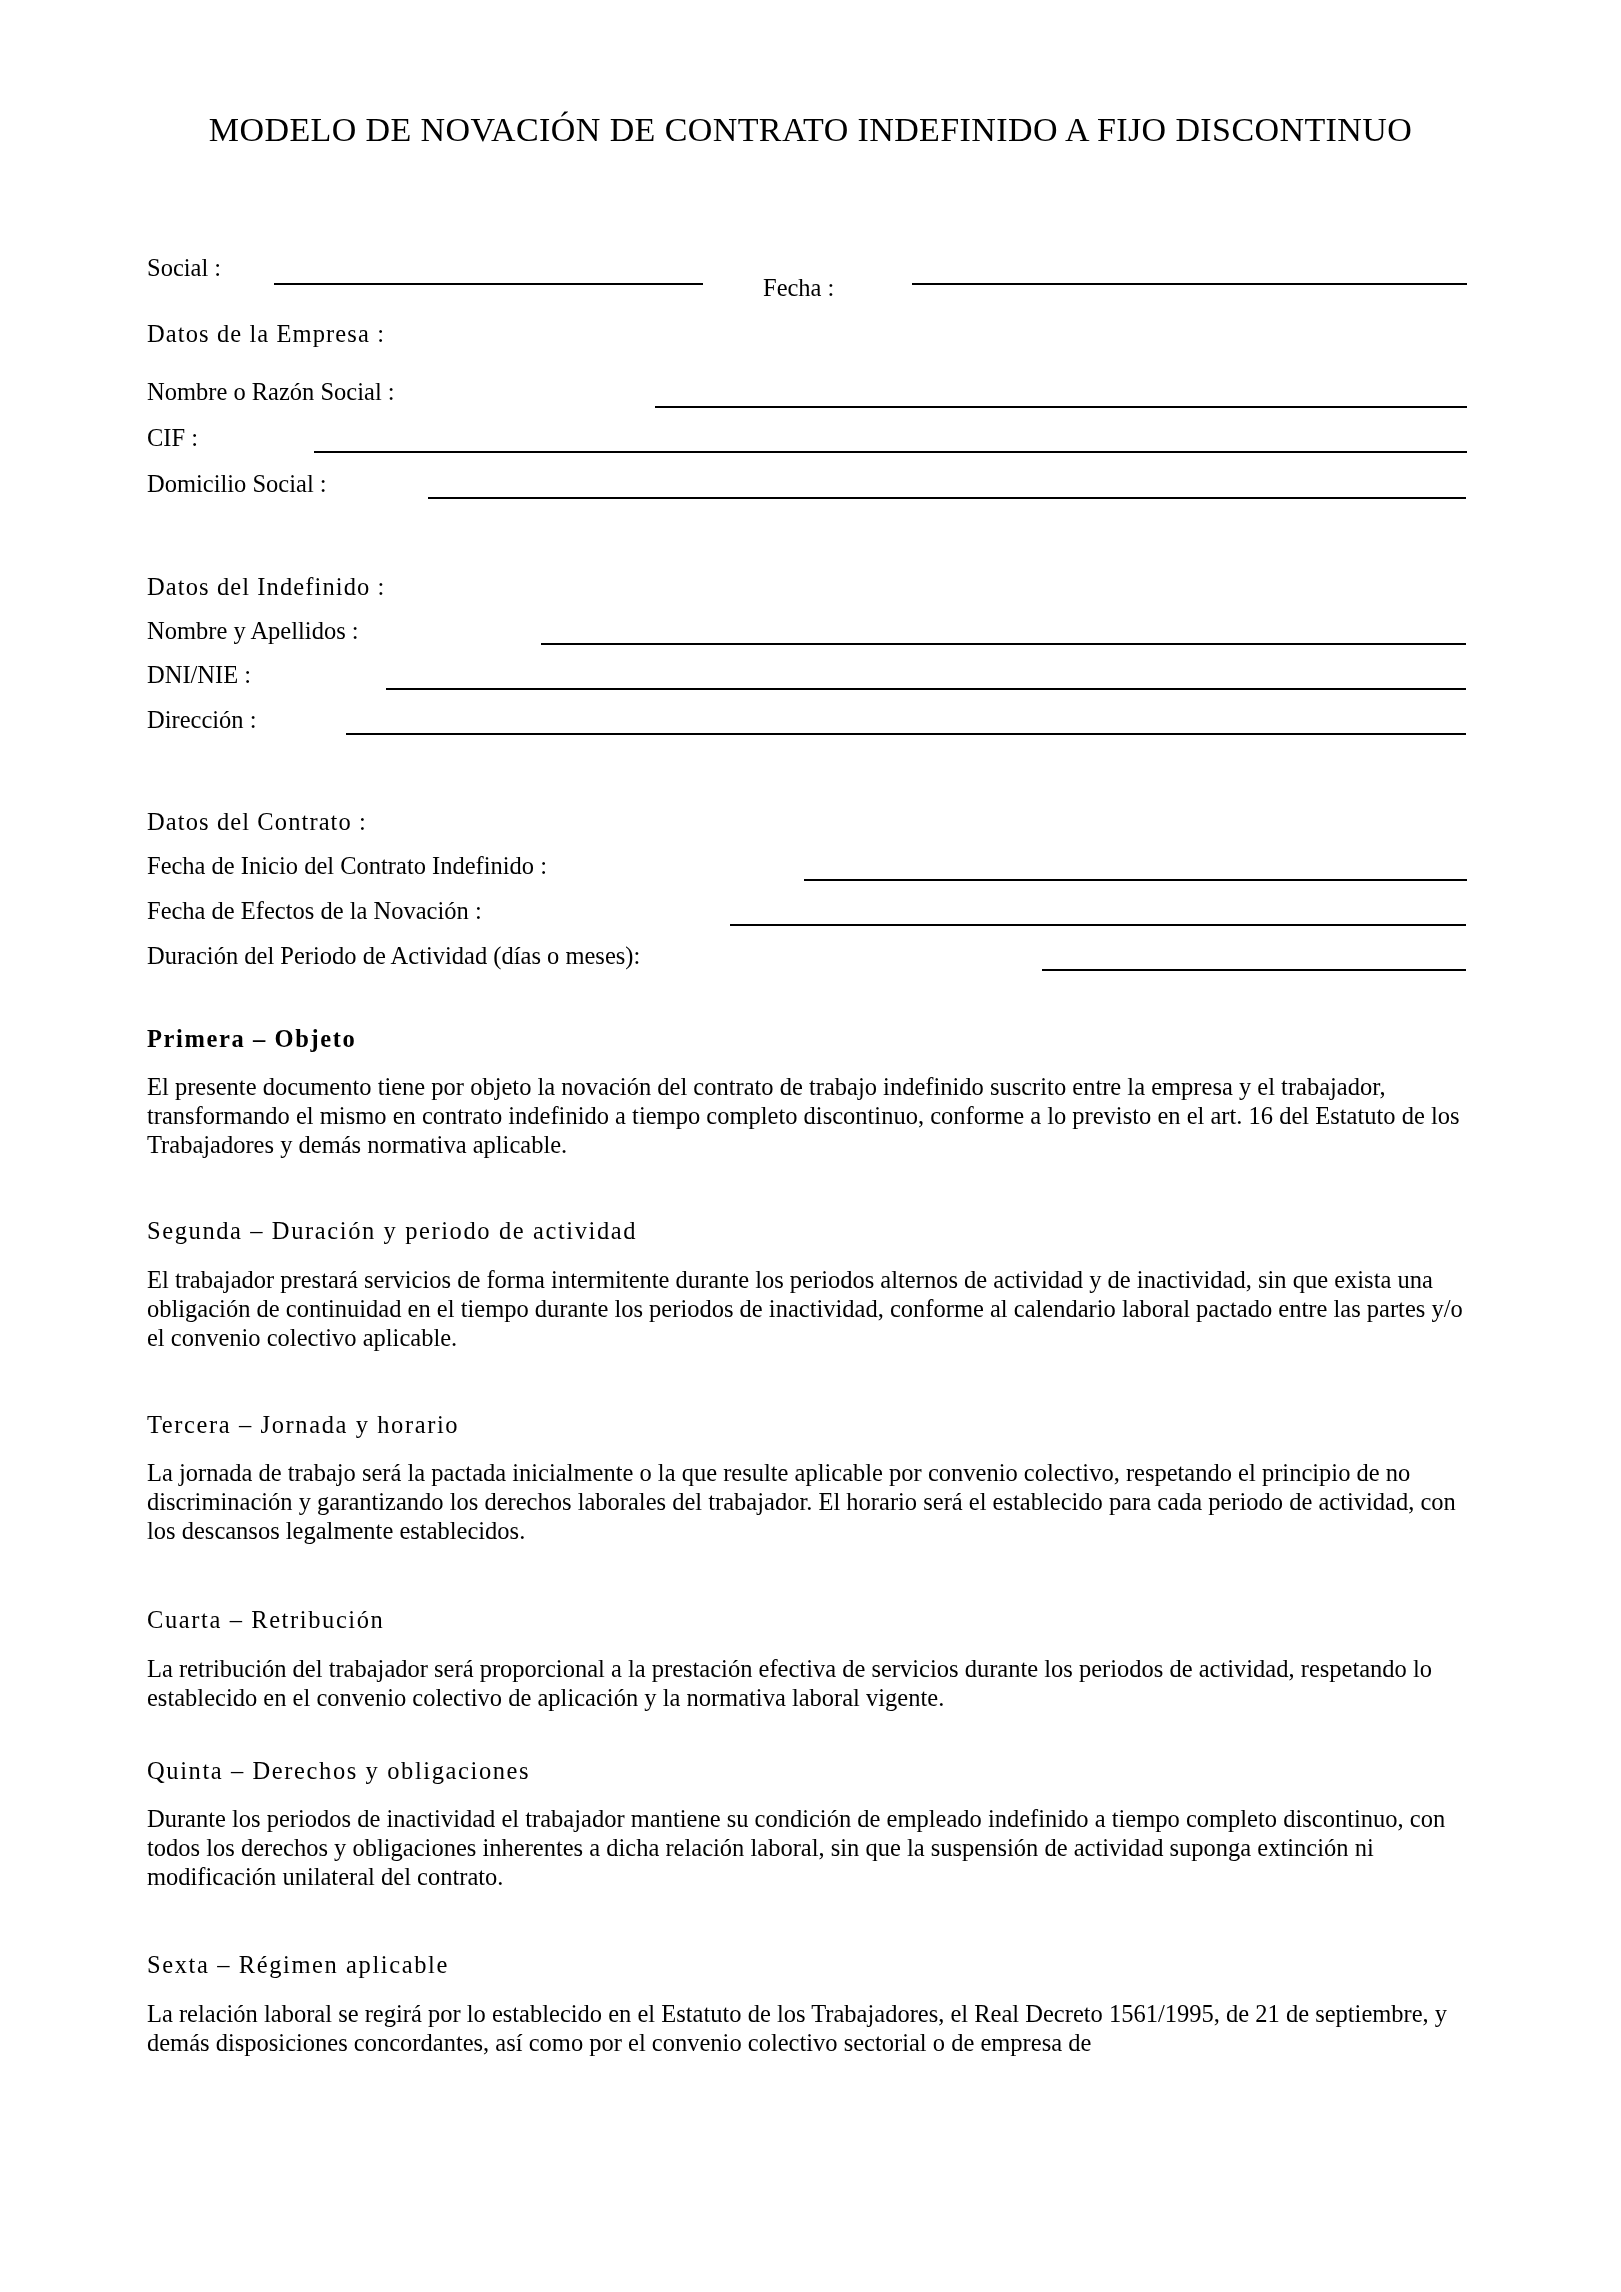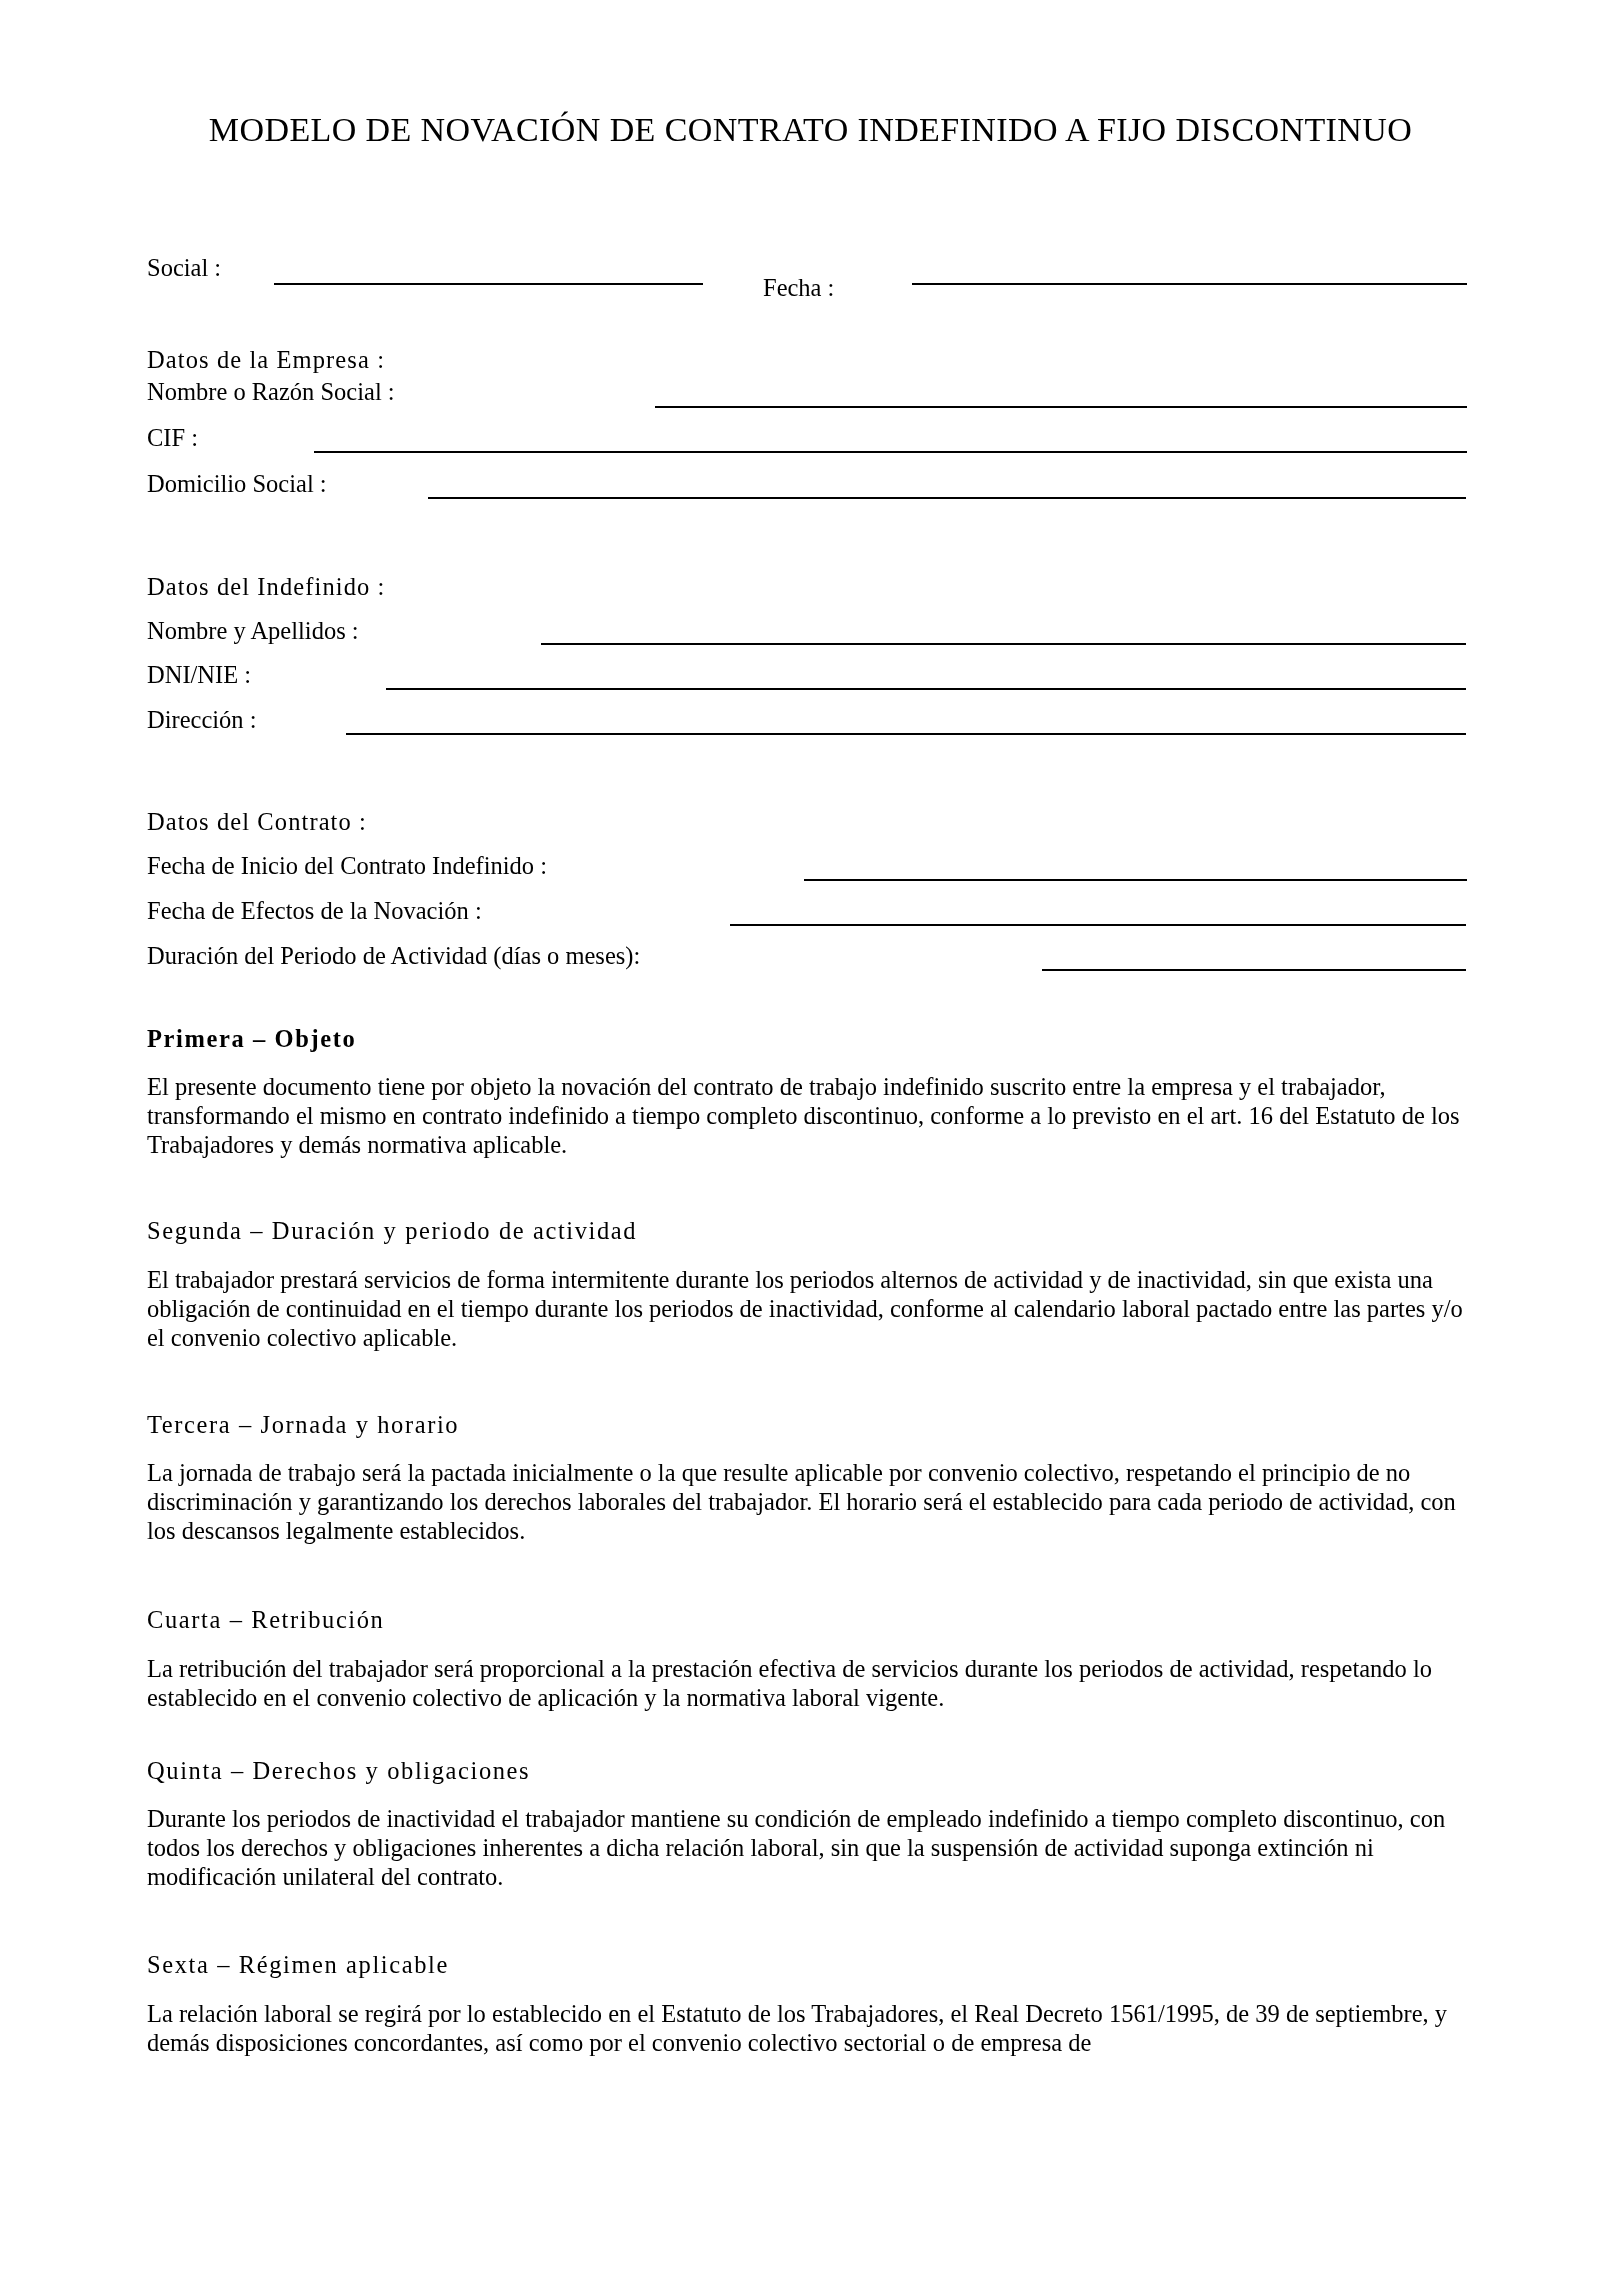--- a/index.html
+++ b/index.html
@@ -82,21 +82,21 @@
   <div class="field-row" style="top:248px; left:147px;">
     <span class="field-label">Social :</span>
   </div>
   <div class="rule" style="top:283px; left:274px; width:429px;"></div>
 
   <div class="field-row" style="top:248px; left:763px;margin-top:20px;">
     <span class="field-label">Fecha :</span>
   </div>
   <div class="rule" style="top:283px; left:912px; width:555px;"></div>
 
-  <div class="field-row" style="top:340px;">
+  <div class="field-row" style="top:314px;">
     <span class="field-label section-label">Datos de la Empresa :</span>
   </div>
 
   <div class="field-row" style="top:372px;">
     <span class="field-label">Nombre o Razón Social :</span>
   </div>
   <div class="rule" style="top:406px; left:655px; width:812px;"></div>
 
   <div class="field-row" style="top:418px;">
     <span class="field-label">CIF :</span>
@@ -155,16 +155,16 @@
   <div class="clause-heading" style="top:1408px;">Tercera – Jornada y horario</div>
   <div class="clause-body" style="top:1458px;">La jornada de trabajo será la pactada inicialmente o la que resulte aplicable por convenio colectivo, respetando el principio de no discriminación y garantizando los derechos laborales del trabajador. El horario será el establecido para cada periodo de actividad, con los descansos legalmente establecidos.</div>
 
   <div class="clause-heading" style="top:1603px;">Cuarta – Retribución</div>
   <div class="clause-body" style="top:1654px;">La retribución del trabajador será proporcional a la prestación efectiva de servicios durante los periodos de actividad, respetando lo establecido en el convenio colectivo de aplicación y la normativa laboral vigente.</div>
 
   <div class="clause-heading" style="top:1754px;">Quinta – Derechos y obligaciones</div>
   <div class="clause-body" style="top:1804px;">Durante los periodos de inactividad el trabajador mantiene su condición de empleado indefinido a tiempo completo discontinuo, con todos los derechos y obligaciones inherentes a dicha relación laboral, sin que la suspensión de actividad suponga extinción ni modificación unilateral del contrato.</div>
 
   <div class="clause-heading" style="top:1948px;">Sexta – Régimen aplicable</div>
-  <div class="clause-body" style="top:1999px;">La relación laboral se regirá por lo establecido en el Estatuto de los Trabajadores, el Real Decreto 1561/1995, de 39 de septiembre, y demás disposiciones concordantes, así como por el convenio colectivo sectorial o de empresa de</div>
+  <div class="clause-body" style="top:1999px;">La relación laboral se regirá por lo establecido en el Estatuto de los Trabajadores, el Real Decreto 1561/1995, de 21 de septiembre, y demás disposiciones concordantes, así como por el convenio colectivo sectorial o de empresa de</div>
 
 </div>
 
 
 </body></html>

